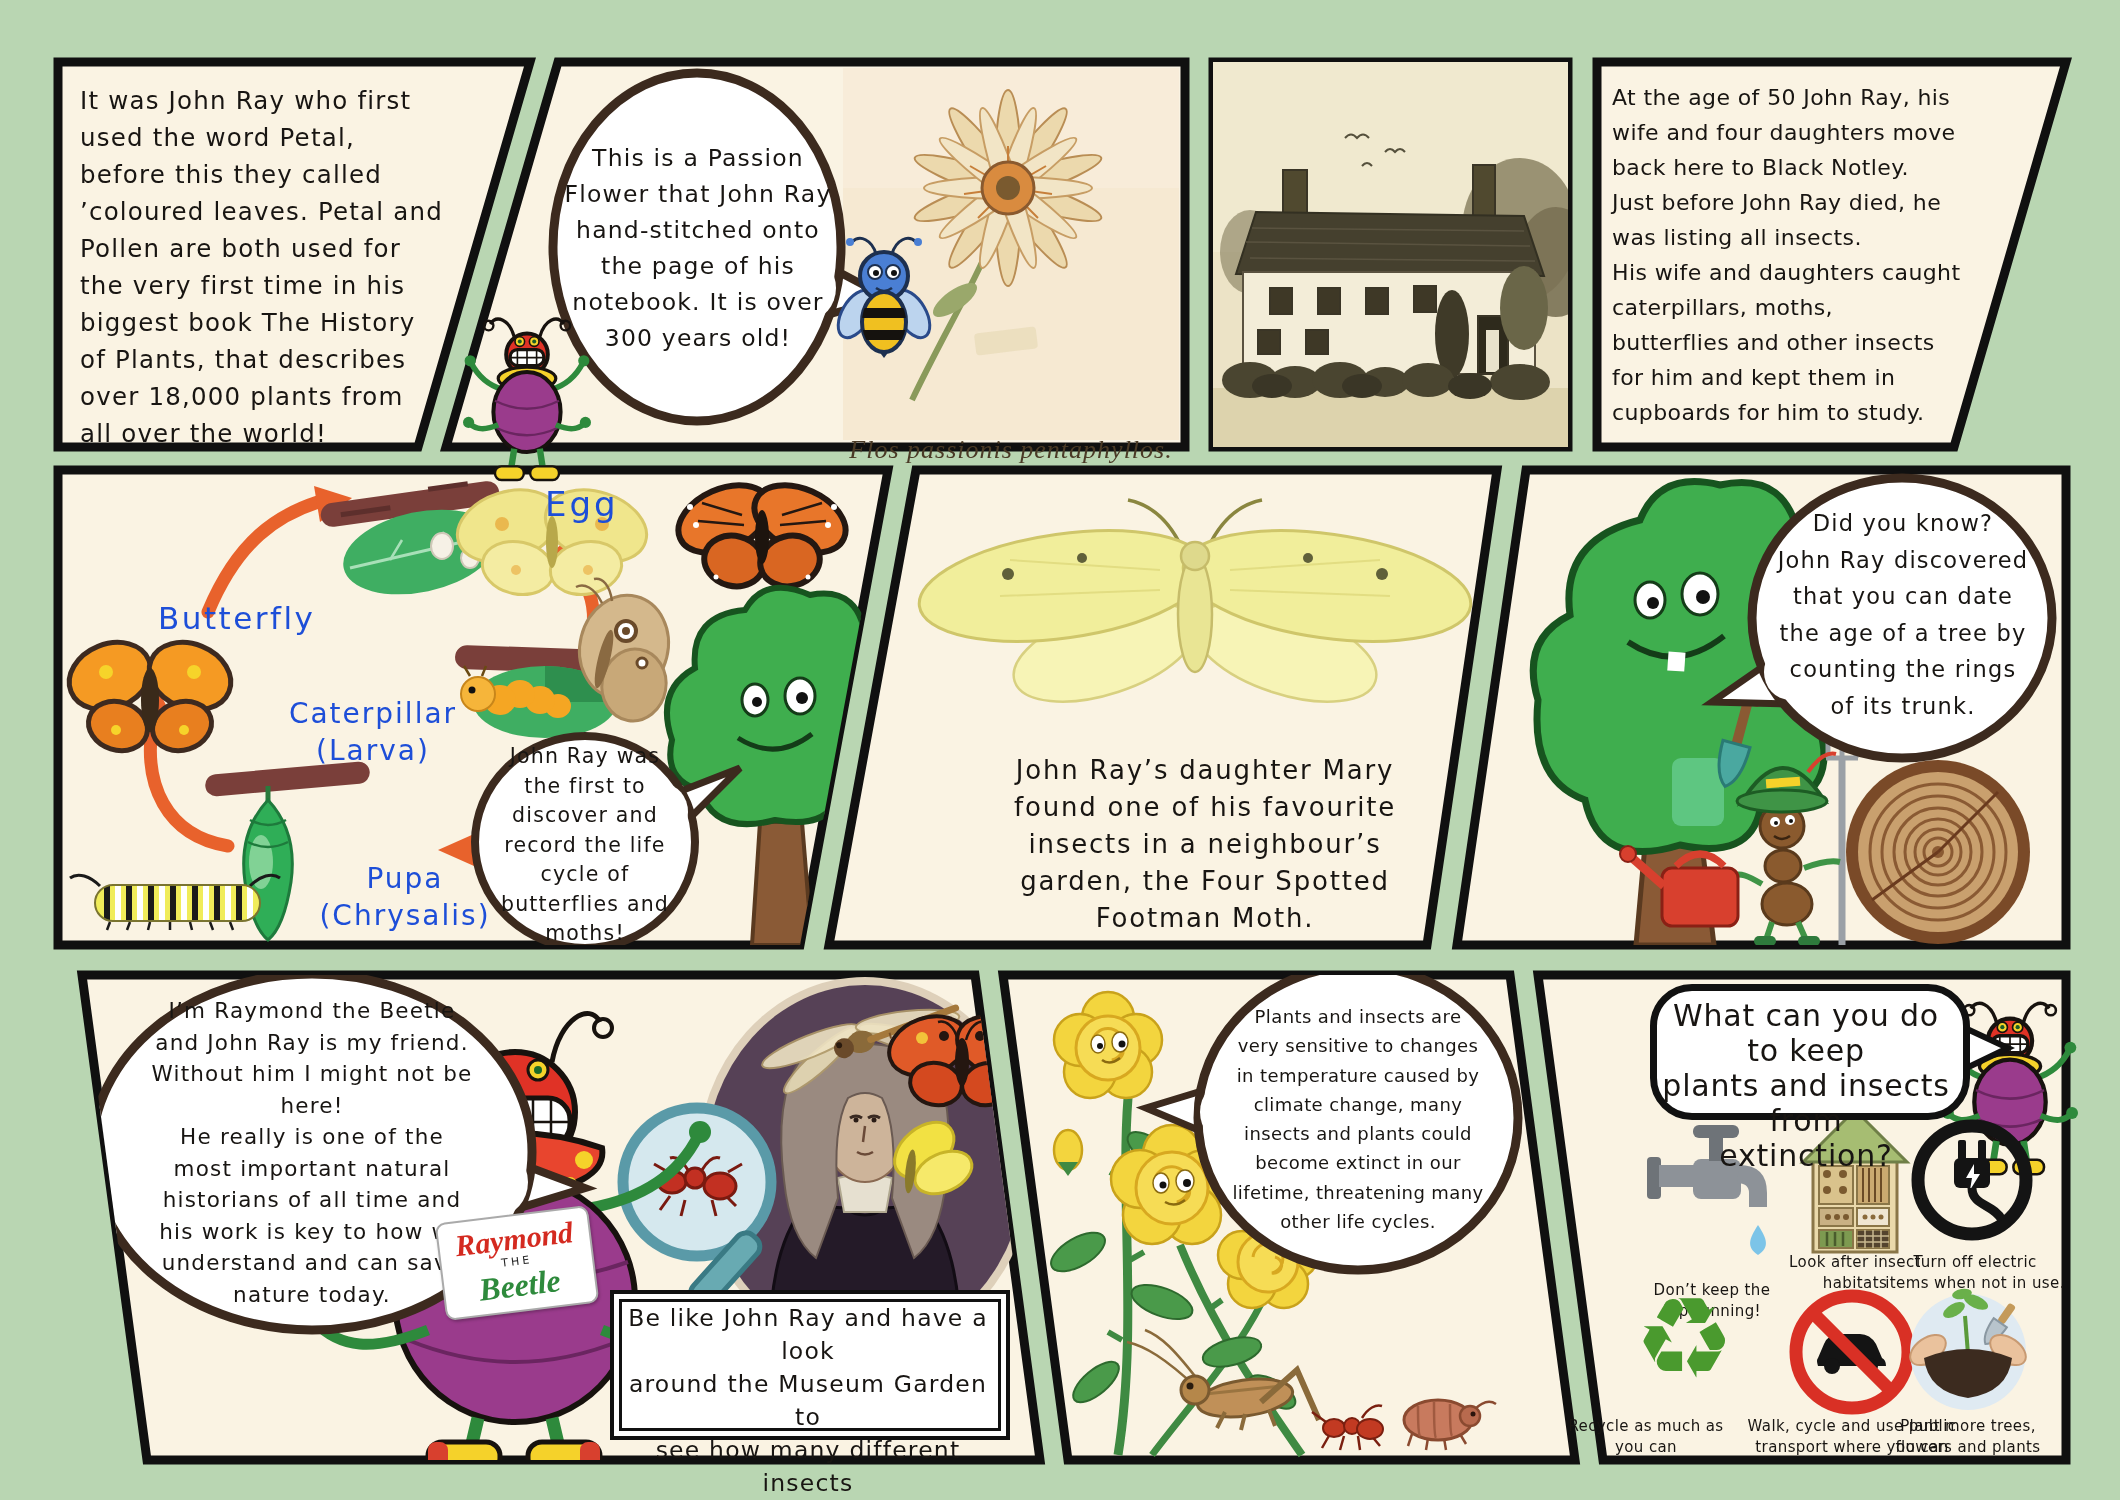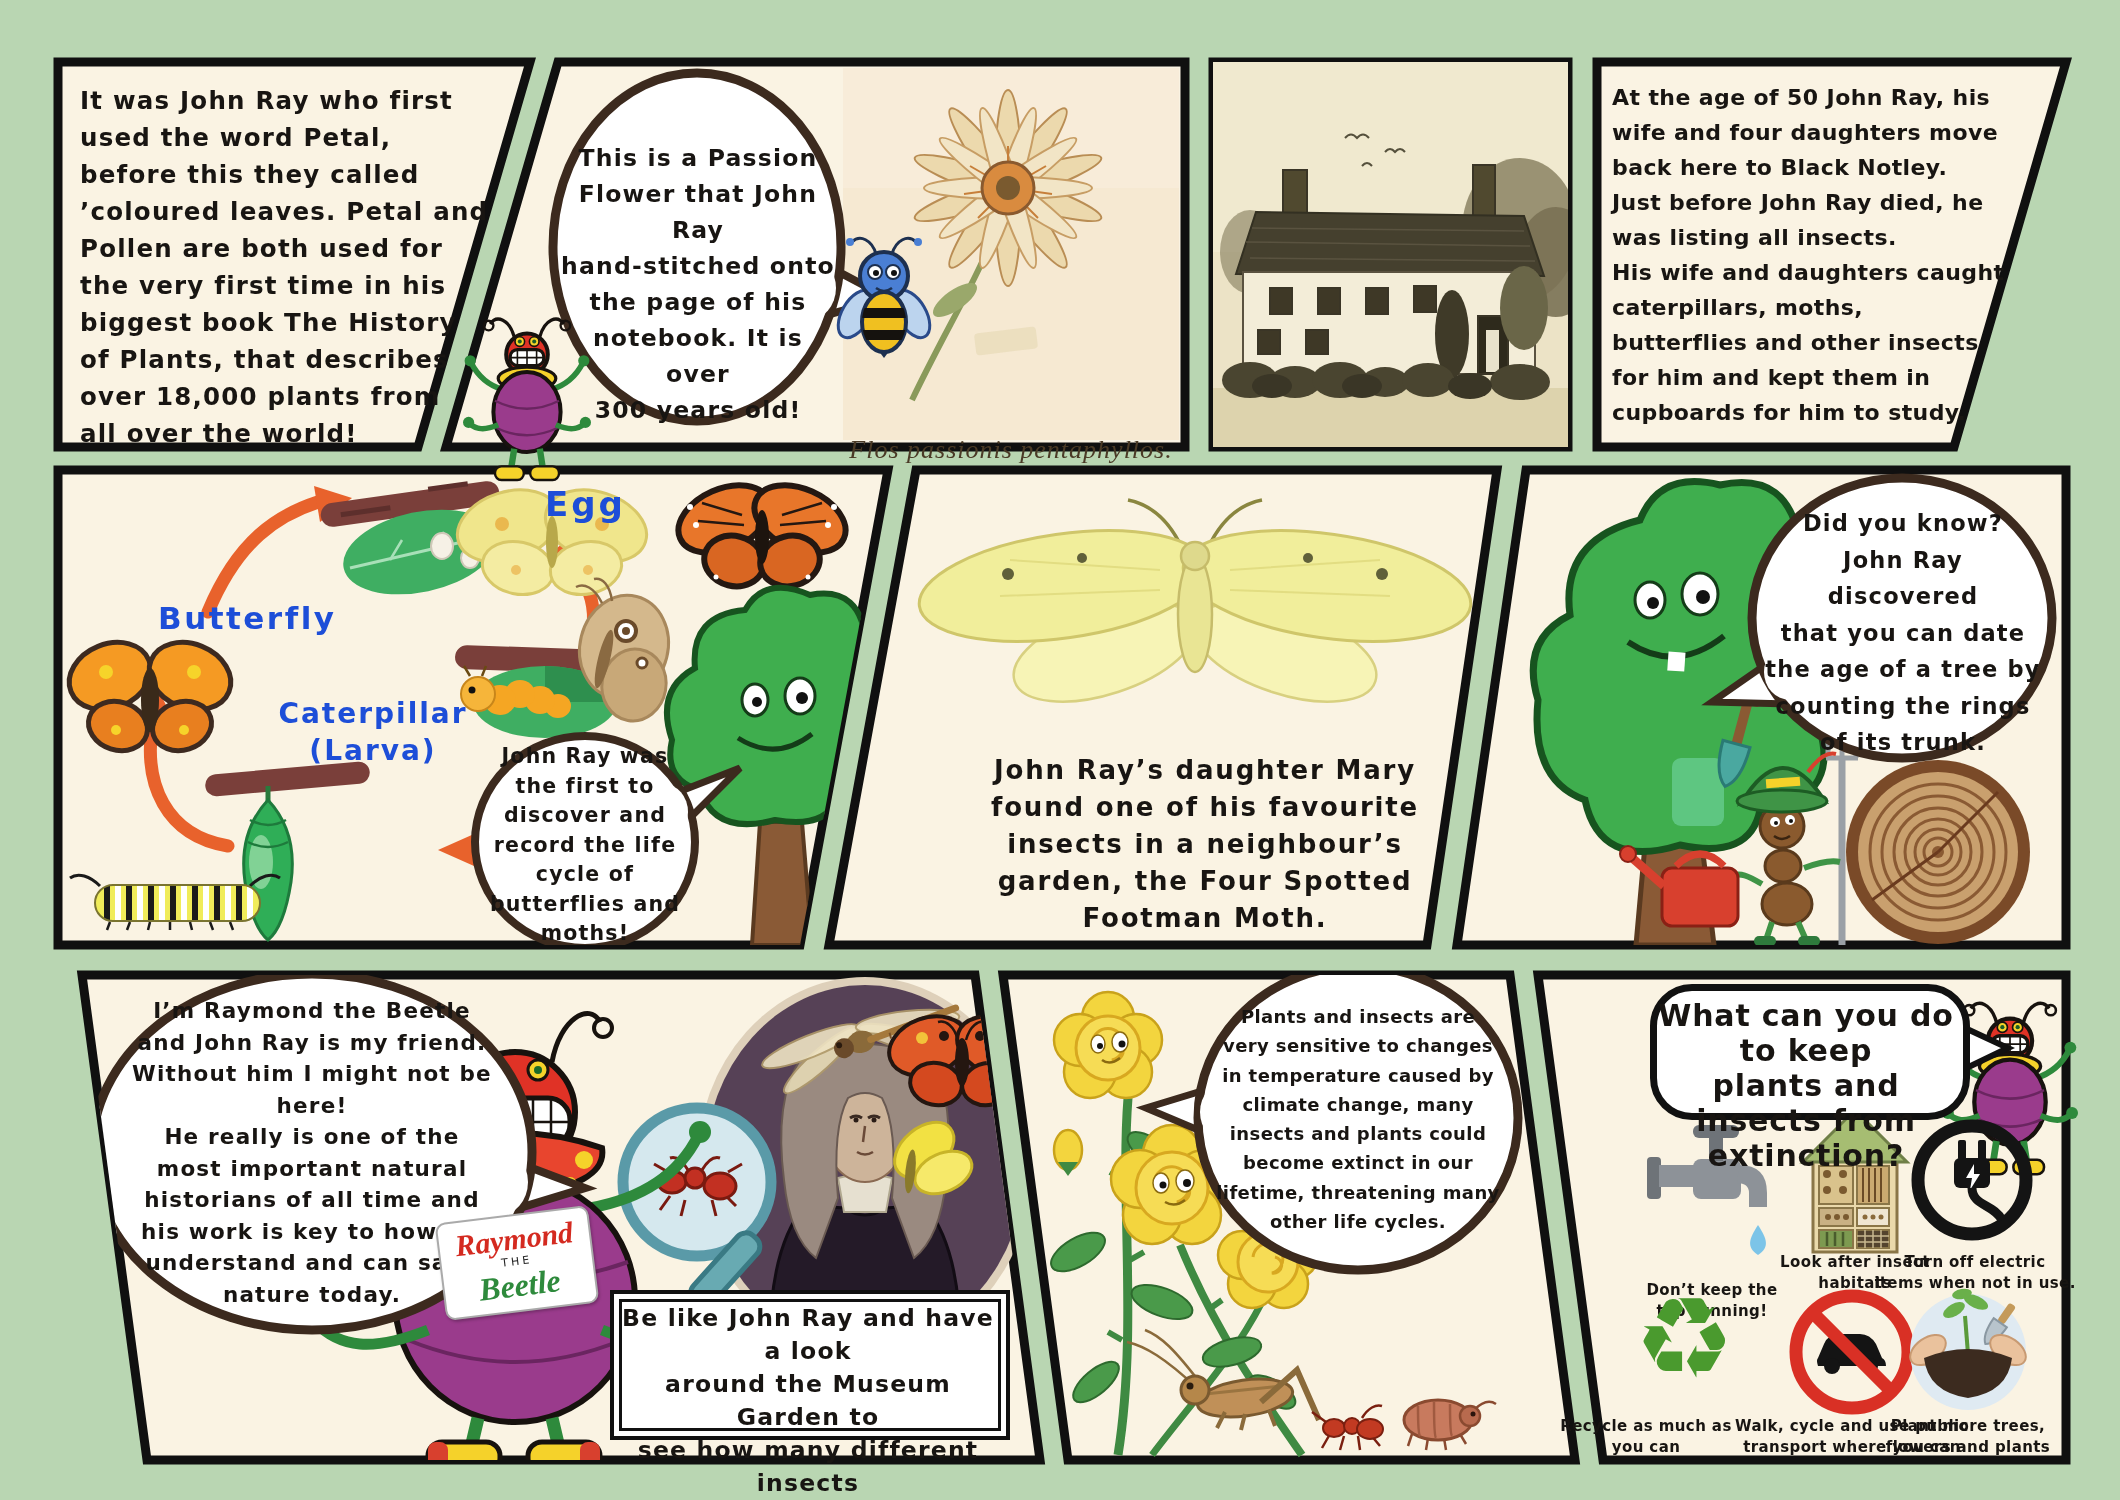--- a/index.html
+++ b/index.html
@@ -1,19 +1,19 @@
 <!DOCTYPE html>
 <html><head>
 <meta charset="utf-8">
 <style>
   html,body{margin:0;padding:0;}
   body{width:2120px;height:1500px;background:#b9d6b2;font-family:"DejaVu Sans",sans-serif;}
   .stage{position:relative;width:2120px;height:1500px;overflow:hidden;}
   svg.art{position:absolute;left:0;top:0;z-index:1;}
-  .t{position:absolute;z-index:2;font-weight:bold;color:#181512;white-space:pre-line;letter-spacing:1.2px;line-height:1.42;}
+  .t{position:absolute;z-index:2;font-weight:normal;color:#181512;white-space:pre-line;letter-spacing:1.2px;line-height:1.42;}
   .c{text-align:center;}
   .red{color:#1d4ed8;}
   .script{font-family:"Liberation Serif",serif;font-style:italic;font-weight:normal;letter-spacing:1px;color:#4a3a26;margin-top:40px;}
   .box{position:absolute;z-index:2;background:#fff;border:4px solid #111;box-shadow:inset 0 0 0 5px #fff, inset 0 0 0 8px #111;}
   .roundbubble{position:absolute;z-index:2;background:#fff;border:7px solid #111;border-radius:42px;}
   .badge{position:absolute;z-index:3;background:#fff;border:2px solid #aaa;border-radius:10px;transform:rotate(-7deg);text-align:center;box-shadow:1px 2px 3px rgba(0,0,0,.25);}
   .badge .l1{font-family:"Liberation Serif",serif;font-style:italic;font-weight:bold;font-size:30px;color:#d42a20;line-height:34px;margin-top:6px;}
   .badge .l2{font-size:11px;color:#222;letter-spacing:3px;line-height:12px;}
   .badge .l3{font-family:"Liberation Serif",serif;font-style:italic;font-weight:bold;font-size:32px;color:#2e8a3c;line-height:34px;}
   .tip{font-size:15px;line-height:21px;letter-spacing:.4px;}
@@ -707,20 +707,22 @@
 His wife and daughters caught
 caterpillars, moths,
 butterflies and other insects
 for him and kept them in
 cupboards for him to study.</div>
 
 <div class="t red" style="left:545px;top:480px;font-size:34px;letter-spacing:3px;">Egg</div>
 <div class="t red" style="left:158px;top:596px;font-size:31px;letter-spacing:2.5px;">Butterfly</div>
 <div class="t red c" style="left:268px;top:695px;width:210px;font-size:28px;line-height:37px;letter-spacing:2px;">Caterpillar
 (Larva)</div>
+<div class="t red c" style="left:300px;top:860px;width:210px;font-size:28px;line-height:37px;letter-spacing:2px;">Pupa
+(Chrysalis)</div>
 
 <div class="t c" style="left:935px;top:752px;width:540px;font-size:26px;line-height:37px;letter-spacing:1.8px;">John Ray’s daughter Mary
 found one of his favourite
 insects in a neighbour’s
 garden, the Four Spotted
 Footman Moth.</div>
 
 <div class="t c" style="left:482px;top:742px;width:206px;font-size:20.5px;line-height:29.5px;">John Ray was
 the first to
 discover and

